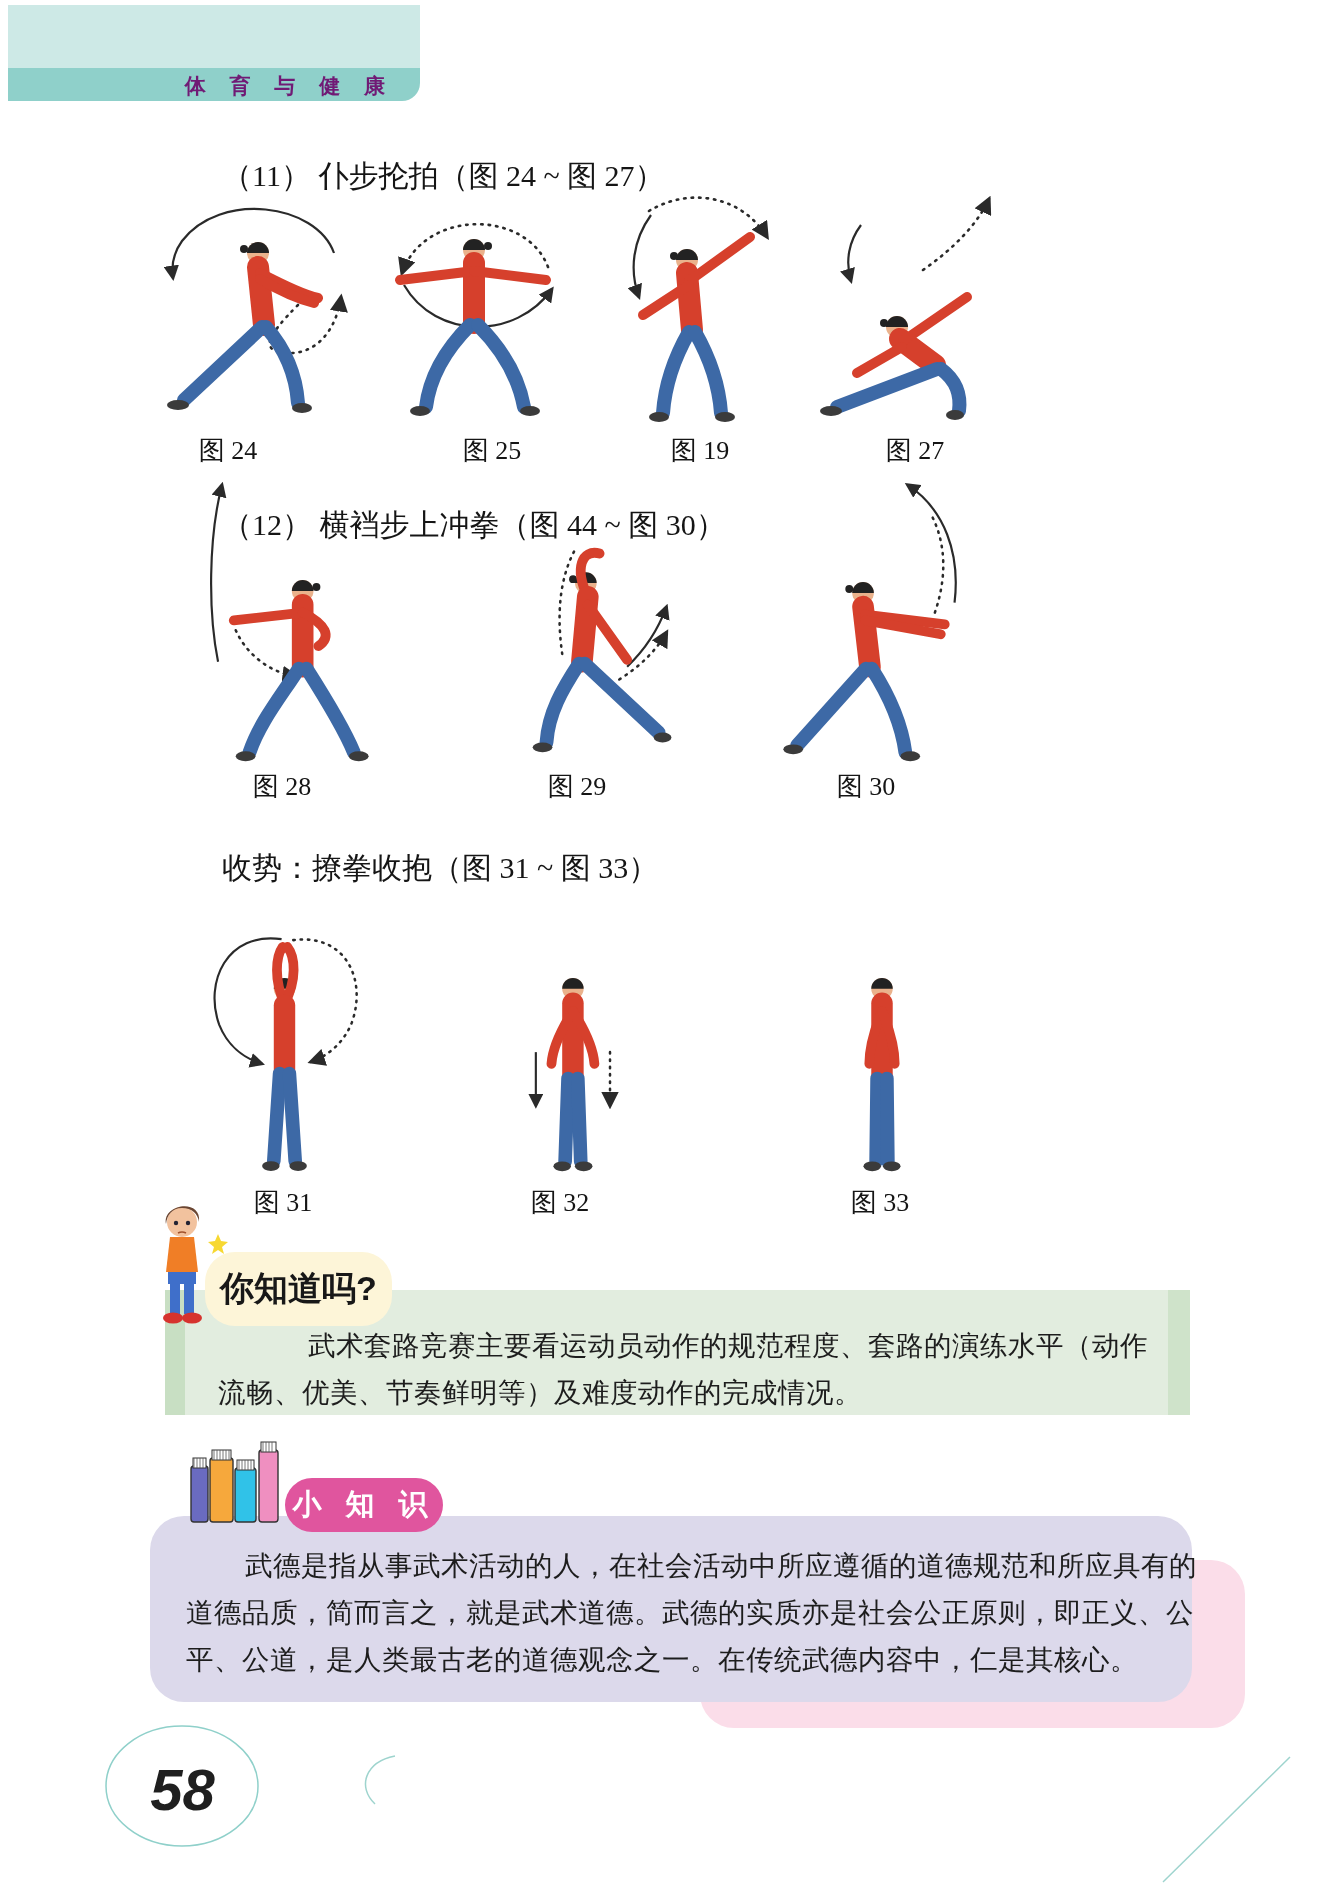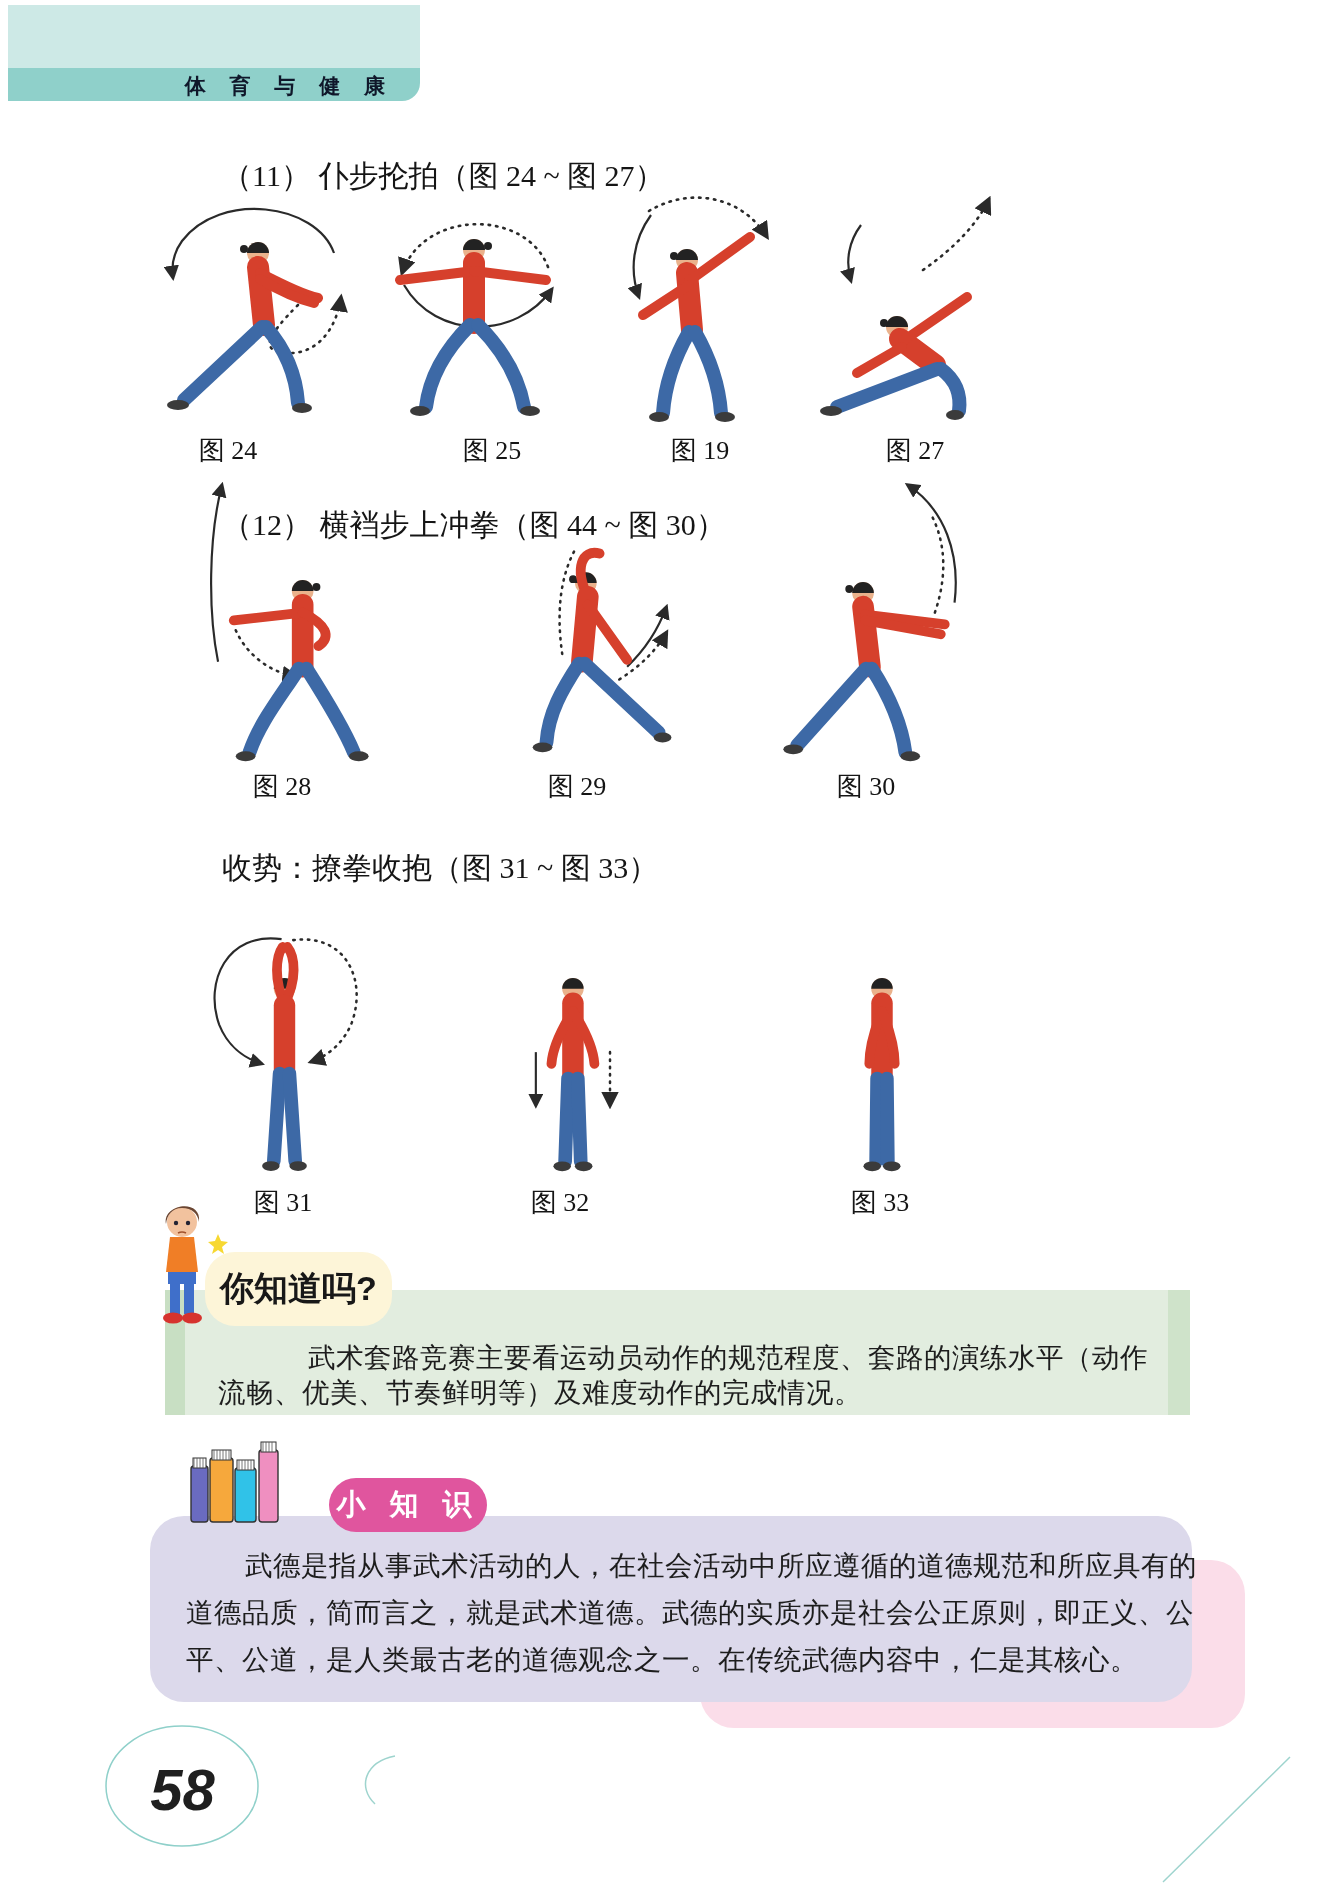--- a/index.html
+++ b/index.html
@@ -4,21 +4,21 @@
 <style>
   html,body{margin:0;padding:0;background:#ffffff;}
   .page{position:relative;width:1332px;height:1884px;background:#fff;overflow:hidden;
         font-family:"Liberation Serif","DejaVu Serif",serif;color:#1c1c1c;}
   .abs{position:absolute;}
   
   .hdr-block{left:8px;top:5px;width:412px;height:63px;background:#cde9e6;}
   .hdr-bar{left:8px;top:68px;width:412px;height:33px;background:#8fd0ca;
            border-bottom-right-radius:18px;}
   .hdr-text{right:26px;top:4px;font-family:"Liberation Sans","DejaVu Sans",sans-serif;
-            font-weight:bold;font-size:21px;letter-spacing:9px;color:#0f172a;}
+            font-weight:bold;font-size:21px;letter-spacing:9px;color:#701a75;}
   
   .sec-title{font-size:30px;color:#151515;white-space:nowrap;}
   .caption{width:90px;text-align:center;font-size:26px;color:#151515;white-space:nowrap;}
   
   .t{stroke:#d6402c;stroke-width:22;stroke-linecap:round;fill:none;}
   .a{stroke:#d6402c;stroke-width:10;stroke-linecap:round;fill:none;}
   .l{stroke:#3d69a6;stroke-width:14;stroke-linecap:round;fill:none;}
   .hd{fill:#eab28c;}
   .hr{fill:#222;}
   .sh{fill:#3b3b3b;}
@@ -28,21 +28,21 @@
   .boy{z-index:4;}
   .bubble{left:205px;top:1252px;width:187px;height:74px;background:#fdf5d8;
           border-radius:30px;z-index:3;display:flex;align-items:center;justify-content:center;}
   .bubble-label{font-family:"Liberation Sans","DejaVu Sans",sans-serif;font-weight:900;
                 font-size:34px;color:#181818;}
   .green-box{left:165px;top:1290px;width:983px;height:125px;background:#e2eddf;
              border-left:20px solid #c8dfc3;border-right:22px solid #cfe3ca;z-index:1;}
   .body-line{font-size:27.5px;letter-spacing:0.5px;color:#1d1d1d;white-space:nowrap;z-index:2;}
   
   .pink-pill{left:285px;top:1478px;width:158px;height:54px;background:#e0559e;border-radius:28px;
-             z-index:4;display:flex;align-items:center;justify-content:center;margin-left:44px;}
+             z-index:4;display:flex;align-items:center;justify-content:center;}
   .pink-pill-label{font-family:"Liberation Sans","DejaVu Sans",sans-serif;font-weight:bold;
                    font-size:29px;letter-spacing:8px;color:#ffffff;}
   .pink-shadow{left:700px;top:1560px;width:545px;height:168px;background:#fbdde9;
                border-radius:34px;z-index:1;}
   .lavender-box{left:150px;top:1516px;width:1042px;height:186px;background:#dcd9eb;
                 border-radius:34px;z-index:2;}
   
   .page-num{left:105px;top:1756px;width:155px;text-align:center;z-index:2;
             font-family:"Liberation Sans","DejaVu Sans",sans-serif;font-weight:600;
             font-size:58px;color:#1f1f1f;font-style:italic;}
@@ -243,21 +243,21 @@
     <rect x="52" y="92" width="10" height="32" fill="#3f6fca"></rect>
     <ellipse cx="41" cy="128" rx="10" ry="5.5" fill="#d6332e"></ellipse>
     <ellipse cx="60" cy="128" rx="10" ry="5.5" fill="#d6332e"></ellipse>
   </svg>
 
   <div class="abs bubble">
     <span class="bubble-label">你知道吗?</span>
   </div>
 
   <div class="abs green-box"></div>
-  <div class="abs body-line" style="left:308px;top:1328px;margin-top:12px;">武术套路竞赛主要看运动员动作的规范程度、套路的演练水平（动作</div>
+  <div class="abs body-line" style="left:308px;top:1328px;">武术套路竞赛主要看运动员动作的规范程度、套路的演练水平（动作</div>
   <div class="abs body-line" style="left:218px;top:1375px;">流畅、优美、节奏鲜明等）及难度动作的完成情况。</div>
 
   <svg class="abs" style="left:183px;top:1440px;z-index:5;" width="112" height="86" viewBox="0 0 112 86">
     <rect x="8" y="26" width="17" height="56" rx="3" fill="#6a6bc0" stroke="#333" stroke-width="1.4"></rect>
     <rect x="10" y="18" width="13" height="10" fill="#fff" stroke="#333" stroke-width="1"></rect>
     <path d="M11,18 v10 M14,18 v10 M17,18 v10 M20,18 v10" stroke="#555" stroke-width="0.8"></path>
     <rect x="27" y="18" width="23" height="64" rx="3" fill="#f6a83c" stroke="#333" stroke-width="1.4"></rect>
     <rect x="29" y="10" width="19" height="10" fill="#fff" stroke="#333" stroke-width="1"></rect>
     <path d="M31,10 v10 M34,10 v10 M37,10 v10 M40,10 v10 M43,10 v10 M46,10 v10" stroke="#555" stroke-width="0.8"></path>
     <rect x="52" y="28" width="21" height="54" rx="3" fill="#30c2e8" stroke="#333" stroke-width="1.4"></rect>

